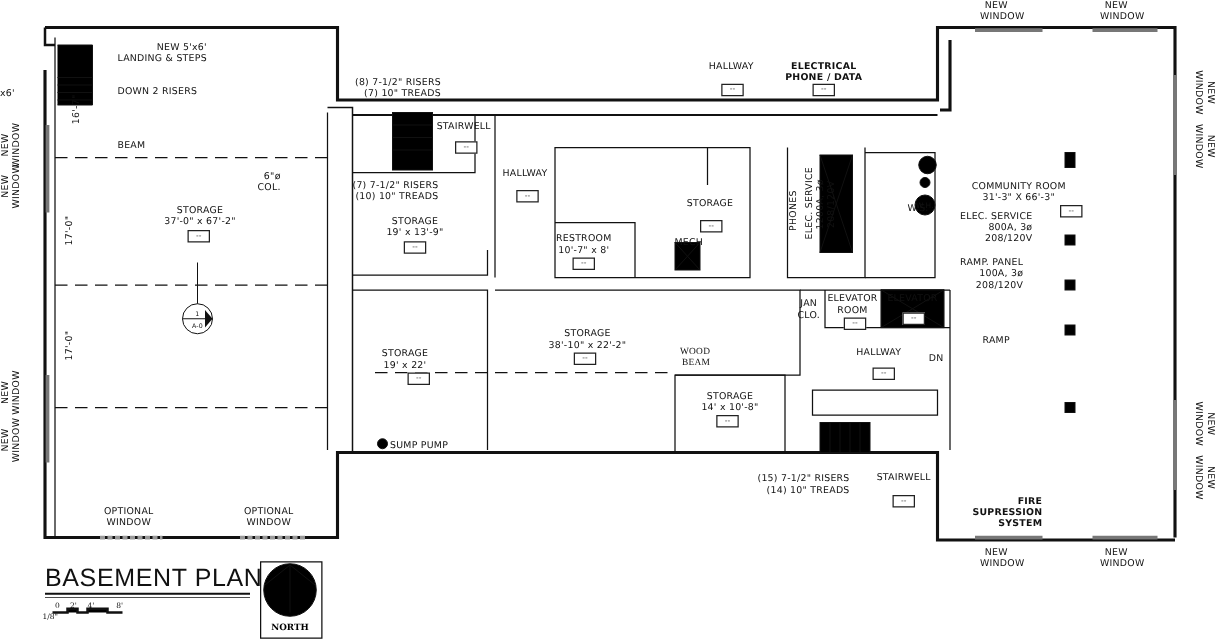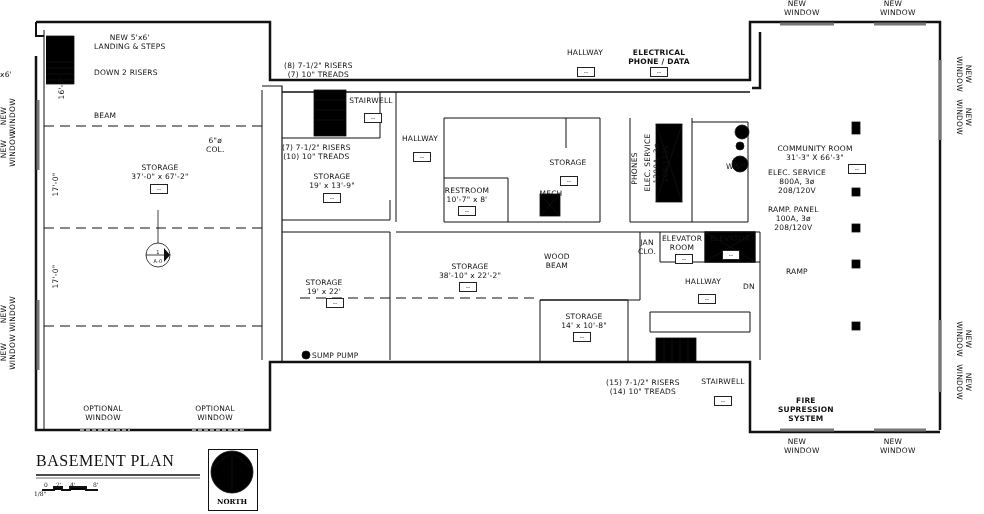--- a/index.html
+++ b/index.html
@@ -1,23 +1,23 @@
 <!DOCTYPE html>
 <html><head>
 <meta charset="utf-8">
 <style>
   html, body { margin:0; padding:0; background:#fff; }
   body { width:984px; height:514px; position:relative; overflow:hidden; font-family:"DejaVu Sans", sans-serif; }
   #plan { position:absolute; left:0; top:0; width:984px; height:514px; }
   .lbl { position:absolute; font-family:"DejaVu Sans", sans-serif; font-size:7.5px; color:#111; letter-spacing:0.2px; line-height:9px; white-space:nowrap; text-align:center; }
-  .lbl.left { text-align:center; }
+  .lbl.left { text-align:right; }
   .vert { transform:rotate(-90deg); transform-origin:center center; }
   .vert90 { transform:rotate(90deg); transform-origin:center center; }
   .tag { position:absolute; width:16px; height:8px; border:1px solid #222; background:#fff; font-size:6px; line-height:8px; text-align:center; color:#333; }
-  .title { position:absolute; left:36px; top:452px; font-family:Liberation Serif, serif; font-size:16px; letter-spacing:0.5px; color:#111; }
+  .title { position:absolute; left:36px; top:452px; font-family:Liberation Sans, sans-serif; font-size:20px; letter-spacing:0.5px; color:#111; }
   .north-box { position:absolute; left:208px; top:449px; width:48px; height:60px; border:1.5px solid #111; }
   .north-lbl { position:absolute; left:208px; top:497px; width:48px; font-family:"DejaVu Serif", serif; font-size:7px; font-weight:bold; text-align:center; }
   .scale-txt { position:absolute; font-family:"DejaVu Serif", serif; font-size:6px; color:#111; }
 </style>
 </head>
 <body>
 
 <svg id="plan" viewBox="0 0 984 514" xmlns="http://www.w3.org/2000/svg">
   <g fill="none" stroke="#111" stroke-width="2">
 
@@ -198,21 +198,21 @@
 <div class="tag" style="left:722px;top:250px;">--</div>
 <div class="lbl" style="left:680px;top:277px;width:46px;">HALLWAY</div>
 <div class="tag" style="left:698px;top:294px;">--</div>
 <div class="lbl" style="left:742px;top:282px;width:14px;">DN</div>
 <div class="lbl left" style="left:786px;top:267px;">RAMP</div>
 
 <div class="lbl" style="left:292px;top:278px;width:64px;"><span>STORAGE</span><br><span>19' x 22'</span></div>
 <div class="tag" style="left:326px;top:298px;">--</div>
 <div class="lbl" style="left:430px;top:262px;width:80px;"><span>STORAGE</span><br><span>38'-10" x 22'-2"</span></div>
 <div class="tag" style="left:459px;top:282px;">--</div>
-<div class="lbl left" style="left:544px;top:252px;"><span>WOOD</span><br><span>BEAM</span></div>
+<div class="lbl left" style="left:544px;top:276px;font-family:Liberation Serif, serif;"><span>WOOD</span><br><span>BEAM</span></div>
 <div class="lbl" style="left:552px;top:312px;width:64px;"><span>STORAGE</span><br><span>14' x 10'-8"</span></div>
 <div class="tag" style="left:573px;top:332px;">--</div>
 <div class="lbl left" style="left:312px;top:351px;">SUMP PUMP</div>
 
 <div class="lbl left" style="left:606px;top:378px;"><span>(15) 7-1/2" RISERS</span><br><span>(14) 10" TREADS</span></div>
 <div class="lbl" style="left:698px;top:377px;width:50px;">STAIRWELL</div>
 <div class="tag" style="left:714px;top:396px;">--</div>
 <div class="lbl left" style="left:778px;top:396px;font-weight:bold;"><span>FIRE</span><br><span>SUPRESSION</span><br><span>SYSTEM</span></div>
 
 <div class="title">BASEMENT PLAN</div>

